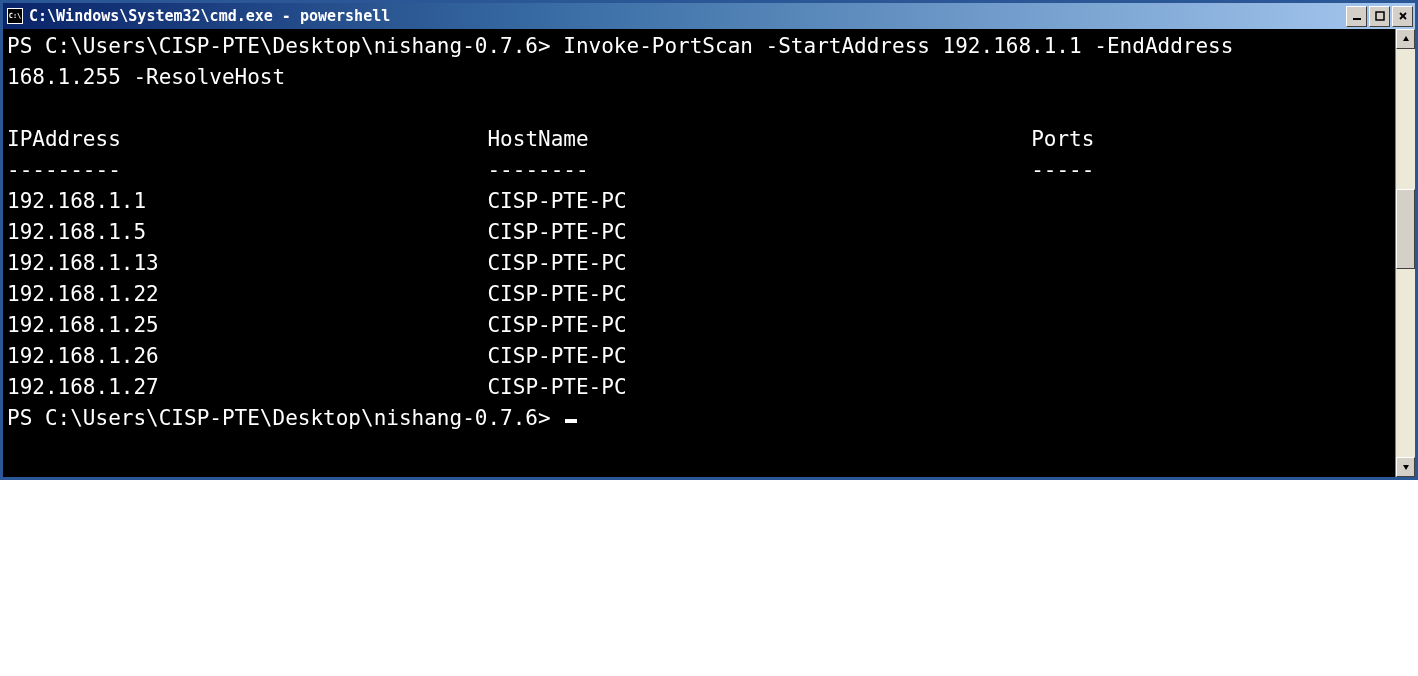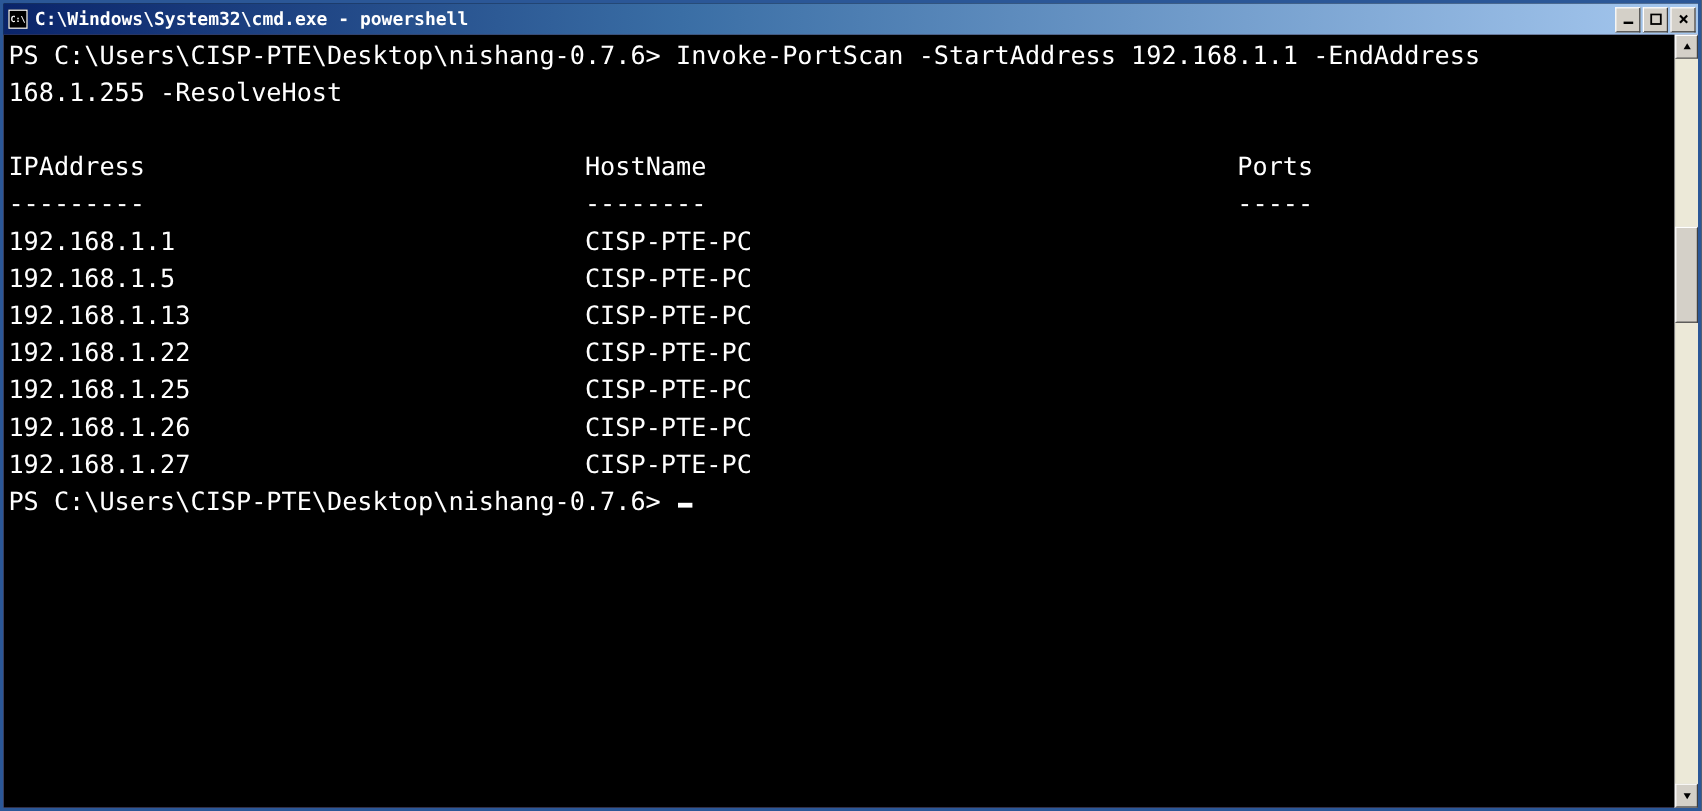--- a/index.html
+++ b/index.html
@@ -6,21 +6,21 @@
   html, body {
     margin: 0;
     padding: 0;
     width: 1418px;
     height: 676px;
     overflow: hidden;
     font-family: "NSimSun", "SimSun", "Consolas", monospace;
   }
   .window {
     width: 1418px;
-    height: 676px;
+    height: 480px;
     border: 3px solid #2b5797;
     background: #000;
     display: flex;
     flex-direction: column;
     position: relative;
   }
   .titlebar {
     height: 26px;
     background: linear-gradient(to right, #0a246a 0%, #3a6ea5 40%, #a6c8ef 100%);
     display: flex;
@@ -68,21 +68,21 @@
     justify-content: center;
     font-family: "Marlett", "Arial", sans-serif;
     font-size: 12px;
     color: #000;
     cursor: default;
   }
   .win-btn svg { display:block; }
   .console-area {
     flex: 1;
     display: flex;
-    background: #c4b5fd;
+    background: #8b5cf6;
     position: relative;
   }
   .console {
     flex: 1;
     background: #000;
     color: #fff;
     font-family: "NSimSun", "SimSun", "Consolas", monospace;
     font-size: 21px;
     line-height: 31px;
     padding: 2px 0 0 4px;

